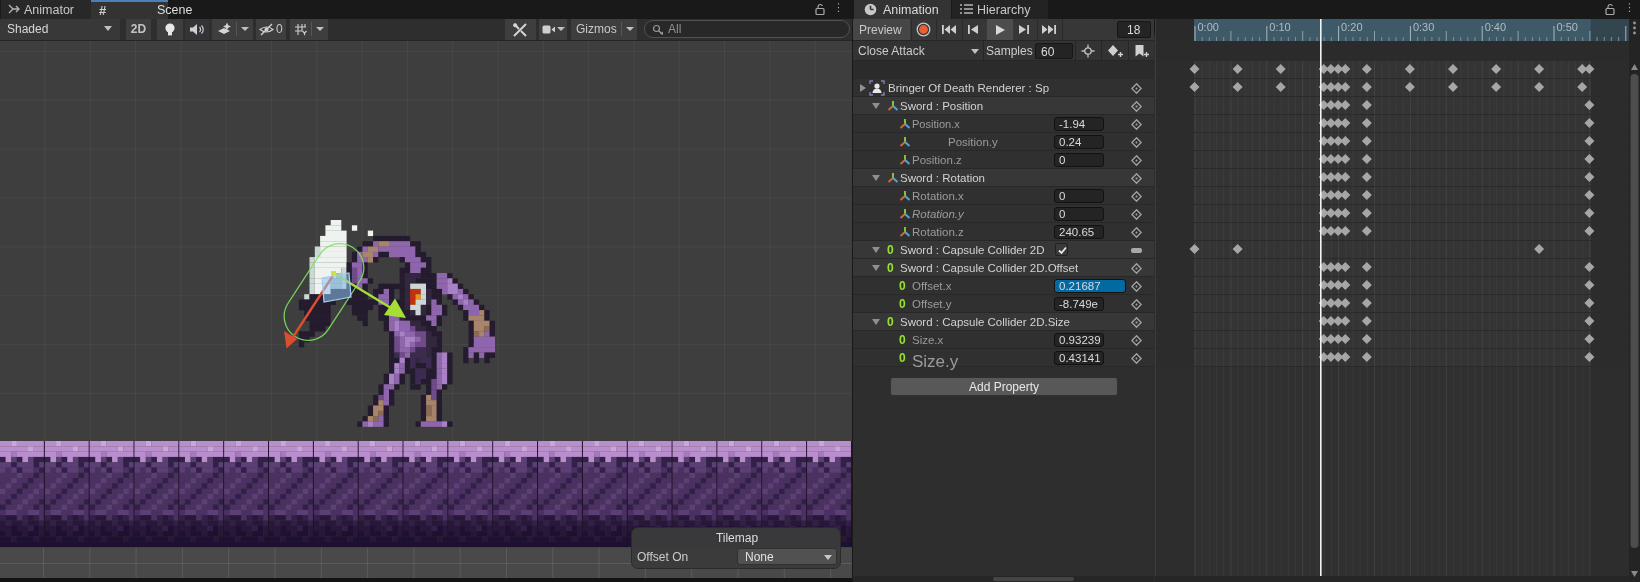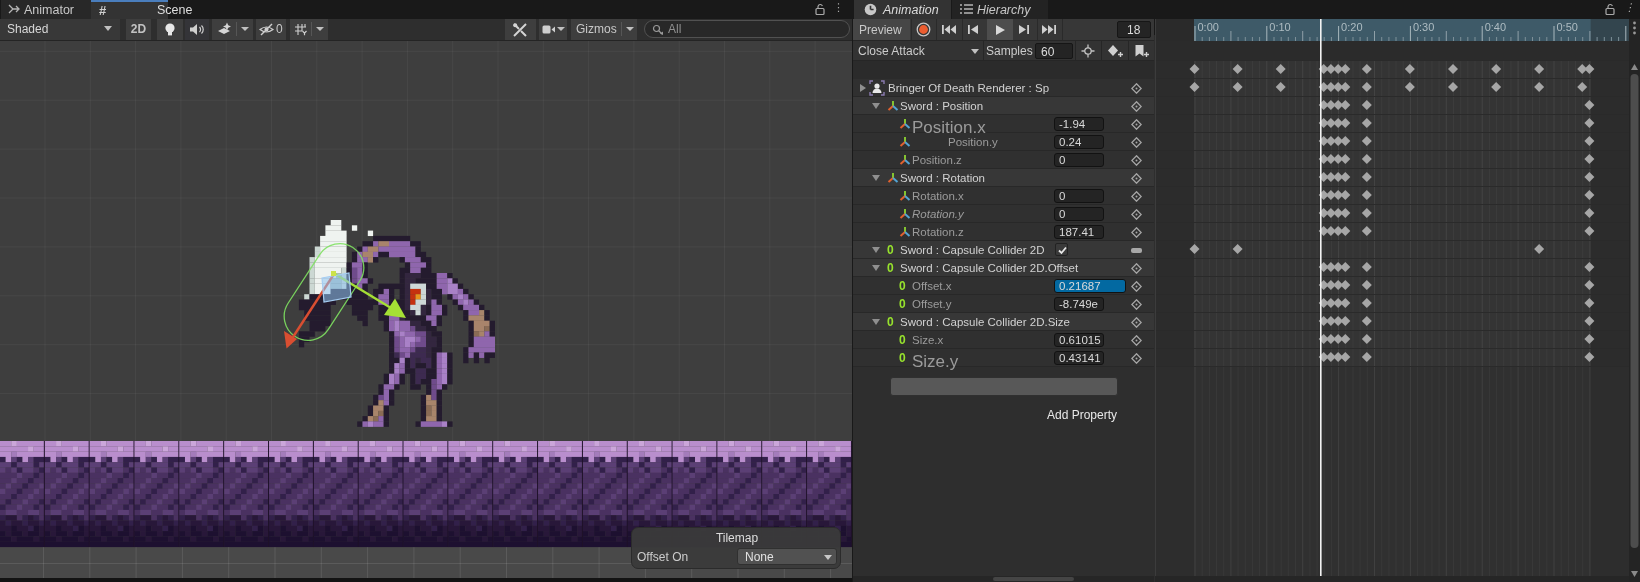--- a/index.html
+++ b/index.html
@@ -667,21 +667,21 @@
         <div class="abs" style="left:86px;top:6px;width:0;height:0;border-left:4.5px solid transparent;border-right:4.5px solid transparent;border-top:5px solid #c8c8c8;"></div>
       </div>
     </div>
   </div>
   <div class="abs" style="left:0;top:578px;width:852px;height:4px;background:#131313;"></div>
 </div>
 <div class="abs" style="left:852px;top:0;width:1px;height:582px;background:#191919;"></div>
 
 <div class="abs" style="left:853px;top:0;width:787px;height:582px;background:#2e2e2e;">
 
-  <div class="abs" style="left:0;top:0;width:787px;height:35px;background:#191919;font-style:italic;">
+  <div class="abs" style="left:0;top:0;width:787px;height:35px;background:#191919;">
     <div class="abs" style="left:1px;top:0;width:97px;height:19px;background:#333333;"></div>
     <svg class="abs" style="left:11px;top:3px" width="13" height="13" viewBox="0 0 13 13">
       <circle cx="6.5" cy="6.5" r="5.8" fill="#c8c8c8"></circle>
       <path d="M6.5 6.5 V2.8 M6.5 6.5 H9.6" stroke="#333" stroke-width="1.6" fill="none"></path>
     </svg>
     <div class="abs tabtxt" style="left:30px;top:2.5px;color:#dadada;">Animation</div>
     <div class="abs" style="left:99px;top:0;width:96px;height:19px;background:#232323;"></div>
     <svg class="abs" style="left:107px;top:4px" width="13" height="11" viewBox="0 0 13 11">
       <path d="M0 1 h2 M4 1 h9 M0 5 h2 M4 5 h9 M0 9 h2 M4 9 h9" stroke="#b5b5b5" stroke-width="1.3"></path>
     </svg>
@@ -753,21 +753,21 @@
     <div class="abs" style="left:275px;top:0;width:1px;height:20px;background:#262626;"></div>
     <svg class="abs" style="left:281px;top:3px" width="16" height="14" viewBox="0 0 16 14">
       <path d="M1.5 1 h8 v11.5 l-4 -3 l-4 3 Z" fill="#d0d0d0"></path>
       <path d="M12.5 8 V13 M10 10.5 H15" stroke="#d0d0d0" stroke-width="1.4"></path>
     </svg>
   </div>
 
   <div class="abs" style="left:0;top:61px;width:301px;height:18px;background:#2b2b2b;"></div>
 
   <div class="abs" style="left:37px;top:377px;width:228px;height:19px;background:#585858;border:1px solid #303030;border-radius:3px;">
-    <div class="abs" style="left:0;top:2px;width:226px;text-align:right;font-size:12px;color:#e8e8e8;margin-top:28px;">Add Property</div>
+    <div class="abs" style="left:0;top:2px;width:226px;text-align:center;font-size:12px;color:#e8e8e8;">Add Property</div>
   </div>
 
   <div class="abs" style="left:0;top:576px;width:301px;height:6px;background:#262626;"></div>
   <div class="abs" style="left:140px;top:577px;width:81px;height:4px;background:#454545;border-radius:2px;"></div>
 </div>
 
 <div class="abs" style="left:853px;top:79px;width:301px;height:18px;background:#303030;border-bottom:1px solid #282828;"></div>
     <div class="abs" style="left:860px;top:84px;width:0;height:0;border-top:4.5px solid transparent;border-bottom:4.5px solid transparent;border-left:6px solid #8f8f8f;"></div>
     <svg class="abs" style="left:869px;top:80px" width="16" height="16" viewBox="0 0 16 16">
               <path d="M1 4 V1 H4 M12 1 H15 V4 M15 12 V15 H12 M4 15 H1 V12" stroke="#8a7bb0" fill="none" stroke-width="1.4"></path>
@@ -790,21 +790,21 @@
     <svg class="abs" style="left:1131px;top:101px" width="11" height="11" viewBox="0 0 11 11">
               <polygon points="5.5,0.8 10.2,5.5 5.5,10.2 0.8,5.5" fill="none" stroke="#a8a8a8" stroke-width="1.3"></polygon>
               <circle cx="5.5" cy="5.5" r="1" fill="#a8a8a8"></circle>
     </svg>
     <div class="abs" style="left:853px;top:115px;width:301px;height:18px;background:#303030;border-bottom:1px solid #282828;"></div>
     <svg class="abs" style="left:899px;top:118px" width="12" height="12" viewBox="0 0 12 12">
                   <line x1="6" y1="6" x2="6" y2="1" stroke="#84c431" stroke-width="2"></line>
                   <line x1="6" y1="6" x2="1.5" y2="10" stroke="#e2612e" stroke-width="2"></line>
                   <line x1="6" y1="6" x2="10.5" y2="10" stroke="#53a4d4" stroke-width="2"></line>
                 </svg>
-    <div class="abs" style="left:912px;top:117.5px;width:138px;overflow:hidden;font-size:17px;color:#9b9b9b;white-space:nowrap;">Position.x</div>
+    <div class="abs" style="left:912px;top:117.5px;width:138px;overflow:hidden;font-size:11px;color:#9b9b9b;white-space:nowrap;">Position.x</div>
     <div class="abs" style="left:1054px;top:117px;width:50px;height:14px;background:#242424;border:1px solid #121212;border-radius:3px;overflow:hidden;">
               <div class="abs" style="left:4px;top:0px;font-size:11.5px;color:#dadada;white-space:nowrap;">-1.94</div>
     </div>
     <svg class="abs" style="left:1131px;top:119px" width="11" height="11" viewBox="0 0 11 11">
               <polygon points="5.5,0.8 10.2,5.5 5.5,10.2 0.8,5.5" fill="none" stroke="#a8a8a8" stroke-width="1.3"></polygon>
               <circle cx="5.5" cy="5.5" r="1" fill="#a8a8a8"></circle>
     </svg>
     <div class="abs" style="left:853px;top:133px;width:301px;height:18px;background:#303030;border-bottom:1px solid #282828;"></div>
     <svg class="abs" style="left:899px;top:136px" width="12" height="12" viewBox="0 0 12 12">
                   <line x1="6" y1="6" x2="6" y2="1" stroke="#84c431" stroke-width="2"></line>
@@ -874,21 +874,21 @@
               <circle cx="5.5" cy="5.5" r="1" fill="#a8a8a8"></circle>
     </svg>
     <div class="abs" style="left:853px;top:223px;width:301px;height:18px;background:#303030;border-bottom:1px solid #282828;"></div>
     <svg class="abs" style="left:899px;top:226px" width="12" height="12" viewBox="0 0 12 12">
                   <line x1="6" y1="6" x2="6" y2="1" stroke="#84c431" stroke-width="2"></line>
                   <line x1="6" y1="6" x2="1.5" y2="10" stroke="#e2612e" stroke-width="2"></line>
                   <line x1="6" y1="6" x2="10.5" y2="10" stroke="#53a4d4" stroke-width="2"></line>
                 </svg>
     <div class="abs" style="left:912px;top:225.5px;width:138px;overflow:hidden;font-size:11.5px;color:#9b9b9b;white-space:nowrap;">Rotation.z</div>
     <div class="abs" style="left:1054px;top:225px;width:50px;height:14px;background:#242424;border:1px solid #121212;border-radius:3px;overflow:hidden;">
-              <div class="abs" style="left:4px;top:0px;font-size:11.5px;color:#dadada;white-space:nowrap;">187.41</div>
+              <div class="abs" style="left:4px;top:0px;font-size:11.5px;color:#dadada;white-space:nowrap;">240.65</div>
     </div>
     <svg class="abs" style="left:1131px;top:227px" width="11" height="11" viewBox="0 0 11 11">
               <polygon points="5.5,0.8 10.2,5.5 5.5,10.2 0.8,5.5" fill="none" stroke="#a8a8a8" stroke-width="1.3"></polygon>
               <circle cx="5.5" cy="5.5" r="1" fill="#a8a8a8"></circle>
     </svg>
     <div class="abs" style="left:853px;top:241px;width:301px;height:18px;background:#373737;border-bottom:1px solid #282828;"></div>
     <div class="abs" style="left:872px;top:247px;width:0;height:0;border-left:4.5px solid transparent;border-right:4.5px solid transparent;border-top:6px solid #8f8f8f;"></div>
     <div class="abs" style="left:887px;top:243px;font-size:12px;font-weight:bold;color:#97e22d;">0</div>
     <div class="abs" style="left:900px;top:243.5px;width:150px;overflow:hidden;font-size:11.5px;color:#d2d2d2;white-space:nowrap;">Sword : Capsule Collider 2D</div>
     <div class="abs" style="left:1055px;top:243px;width:13px;height:13px;background:#3a3a3a;border:1px solid #222;border-radius:2px;">
@@ -930,21 +930,21 @@
     <div class="abs" style="left:887px;top:315px;font-size:12px;font-weight:bold;color:#97e22d;">0</div>
     <div class="abs" style="left:900px;top:315.5px;width:228px;overflow:hidden;font-size:11.5px;color:#d2d2d2;white-space:nowrap;">Sword : Capsule Collider 2D.Size</div>
     <svg class="abs" style="left:1131px;top:317px" width="11" height="11" viewBox="0 0 11 11">
               <polygon points="5.5,0.8 10.2,5.5 5.5,10.2 0.8,5.5" fill="none" stroke="#a8a8a8" stroke-width="1.3"></polygon>
               <circle cx="5.5" cy="5.5" r="1" fill="#a8a8a8"></circle>
     </svg>
     <div class="abs" style="left:853px;top:331px;width:301px;height:18px;background:#303030;border-bottom:1px solid #282828;"></div>
     <div class="abs" style="left:899px;top:333px;font-size:12px;font-weight:bold;color:#97e22d;">0</div>
     <div class="abs" style="left:912px;top:333.5px;width:138px;overflow:hidden;font-size:11.5px;color:#9b9b9b;white-space:nowrap;">Size.x</div>
     <div class="abs" style="left:1054px;top:333px;width:50px;height:14px;background:#242424;border:1px solid #121212;border-radius:3px;overflow:hidden;">
-              <div class="abs" style="left:4px;top:0px;font-size:11.5px;color:#dadada;white-space:nowrap;">0.61015</div>
+              <div class="abs" style="left:4px;top:0px;font-size:11.5px;color:#dadada;white-space:nowrap;">0.93239</div>
     </div>
     <svg class="abs" style="left:1131px;top:335px" width="11" height="11" viewBox="0 0 11 11">
               <polygon points="5.5,0.8 10.2,5.5 5.5,10.2 0.8,5.5" fill="none" stroke="#a8a8a8" stroke-width="1.3"></polygon>
               <circle cx="5.5" cy="5.5" r="1" fill="#a8a8a8"></circle>
     </svg>
     <div class="abs" style="left:853px;top:349px;width:301px;height:18px;background:#303030;border-bottom:1px solid #282828;"></div>
     <div class="abs" style="left:899px;top:351px;font-size:12px;font-weight:bold;color:#97e22d;">0</div>
     <div class="abs" style="left:912px;top:351.5px;width:138px;overflow:hidden;font-size:17px;color:#9b9b9b;white-space:nowrap;">Size.y</div>
     <div class="abs" style="left:1054px;top:351px;width:50px;height:14px;background:#242424;border:1px solid #121212;border-radius:3px;overflow:hidden;">
               <div class="abs" style="left:4px;top:0px;font-size:11.5px;color:#dadada;white-space:nowrap;">0.43141</div>

